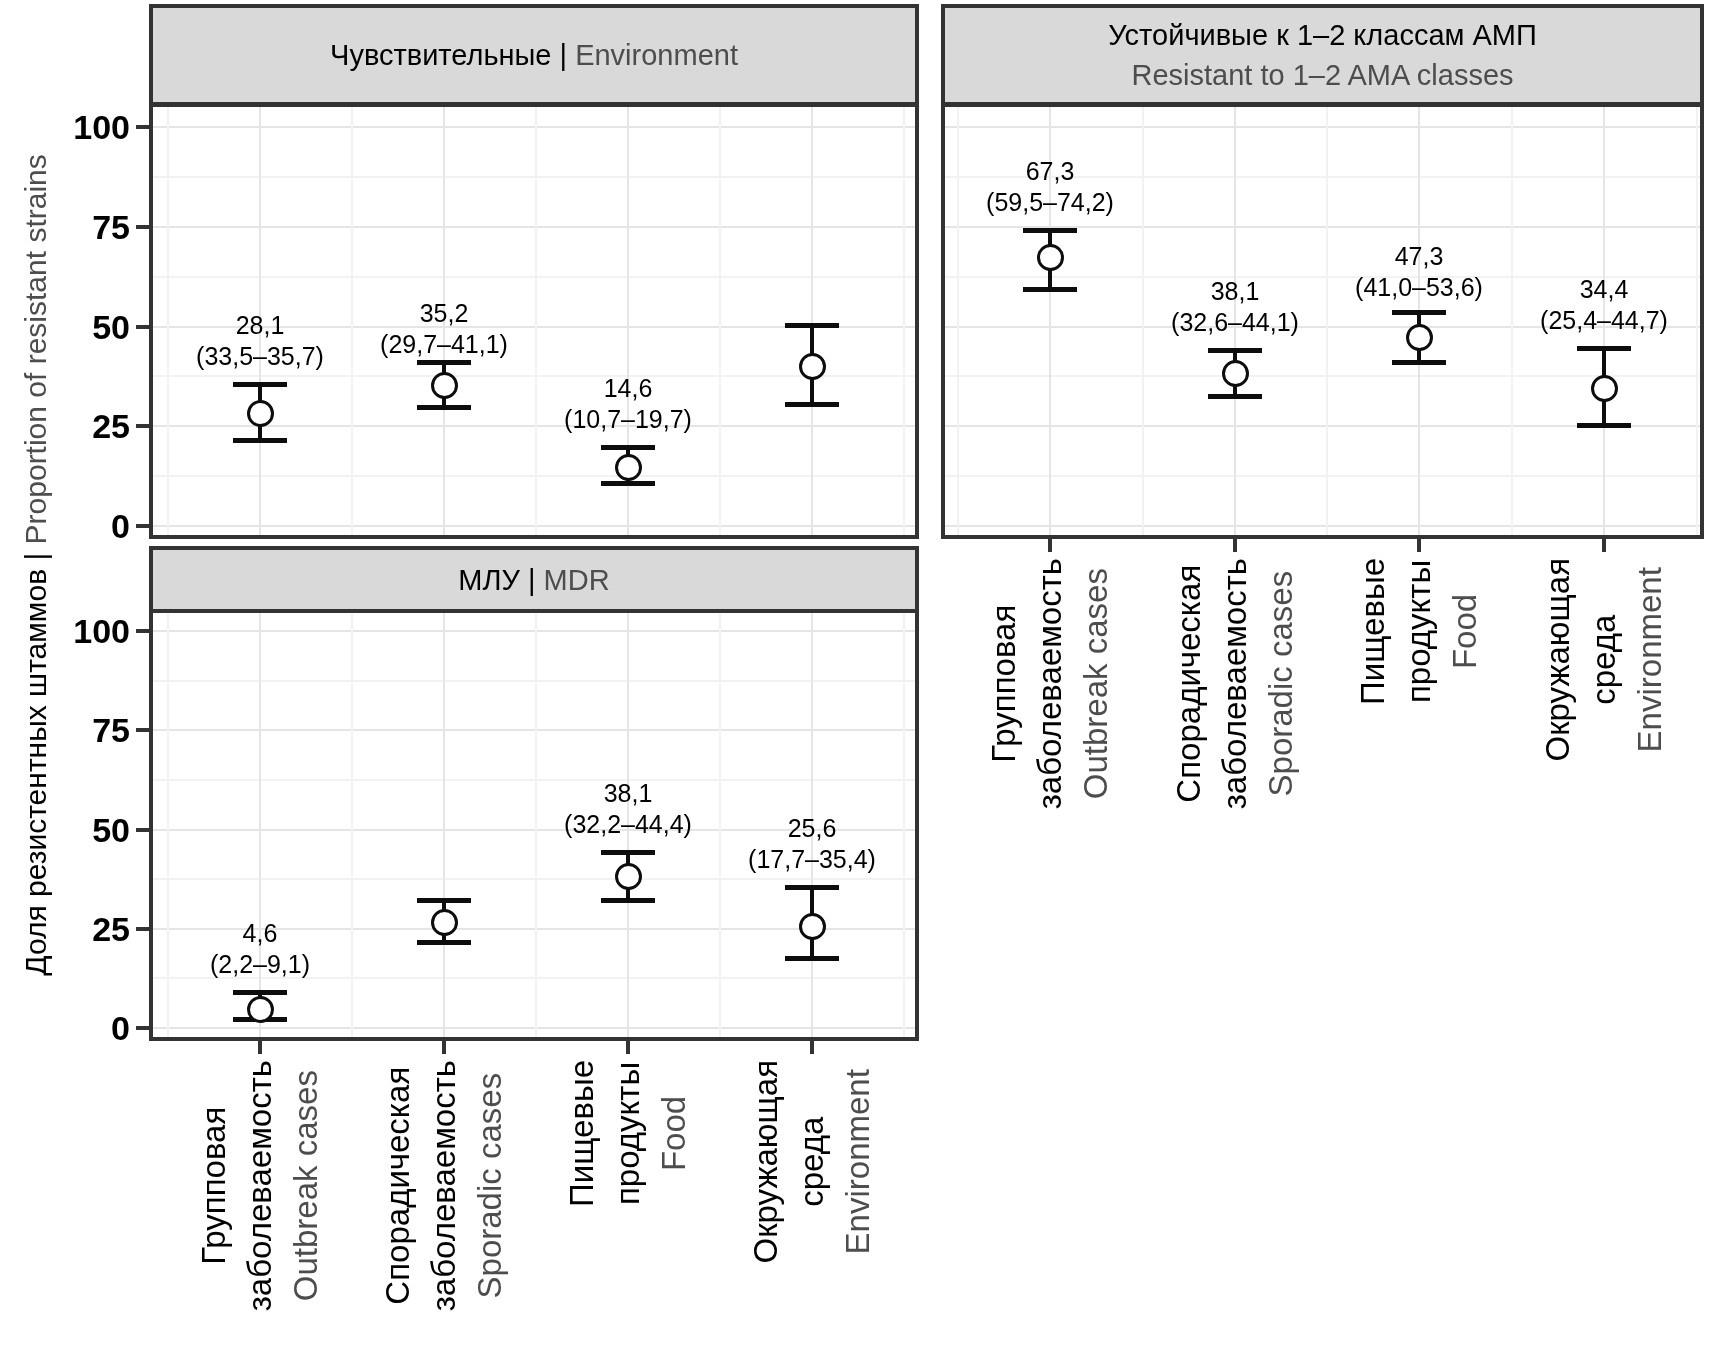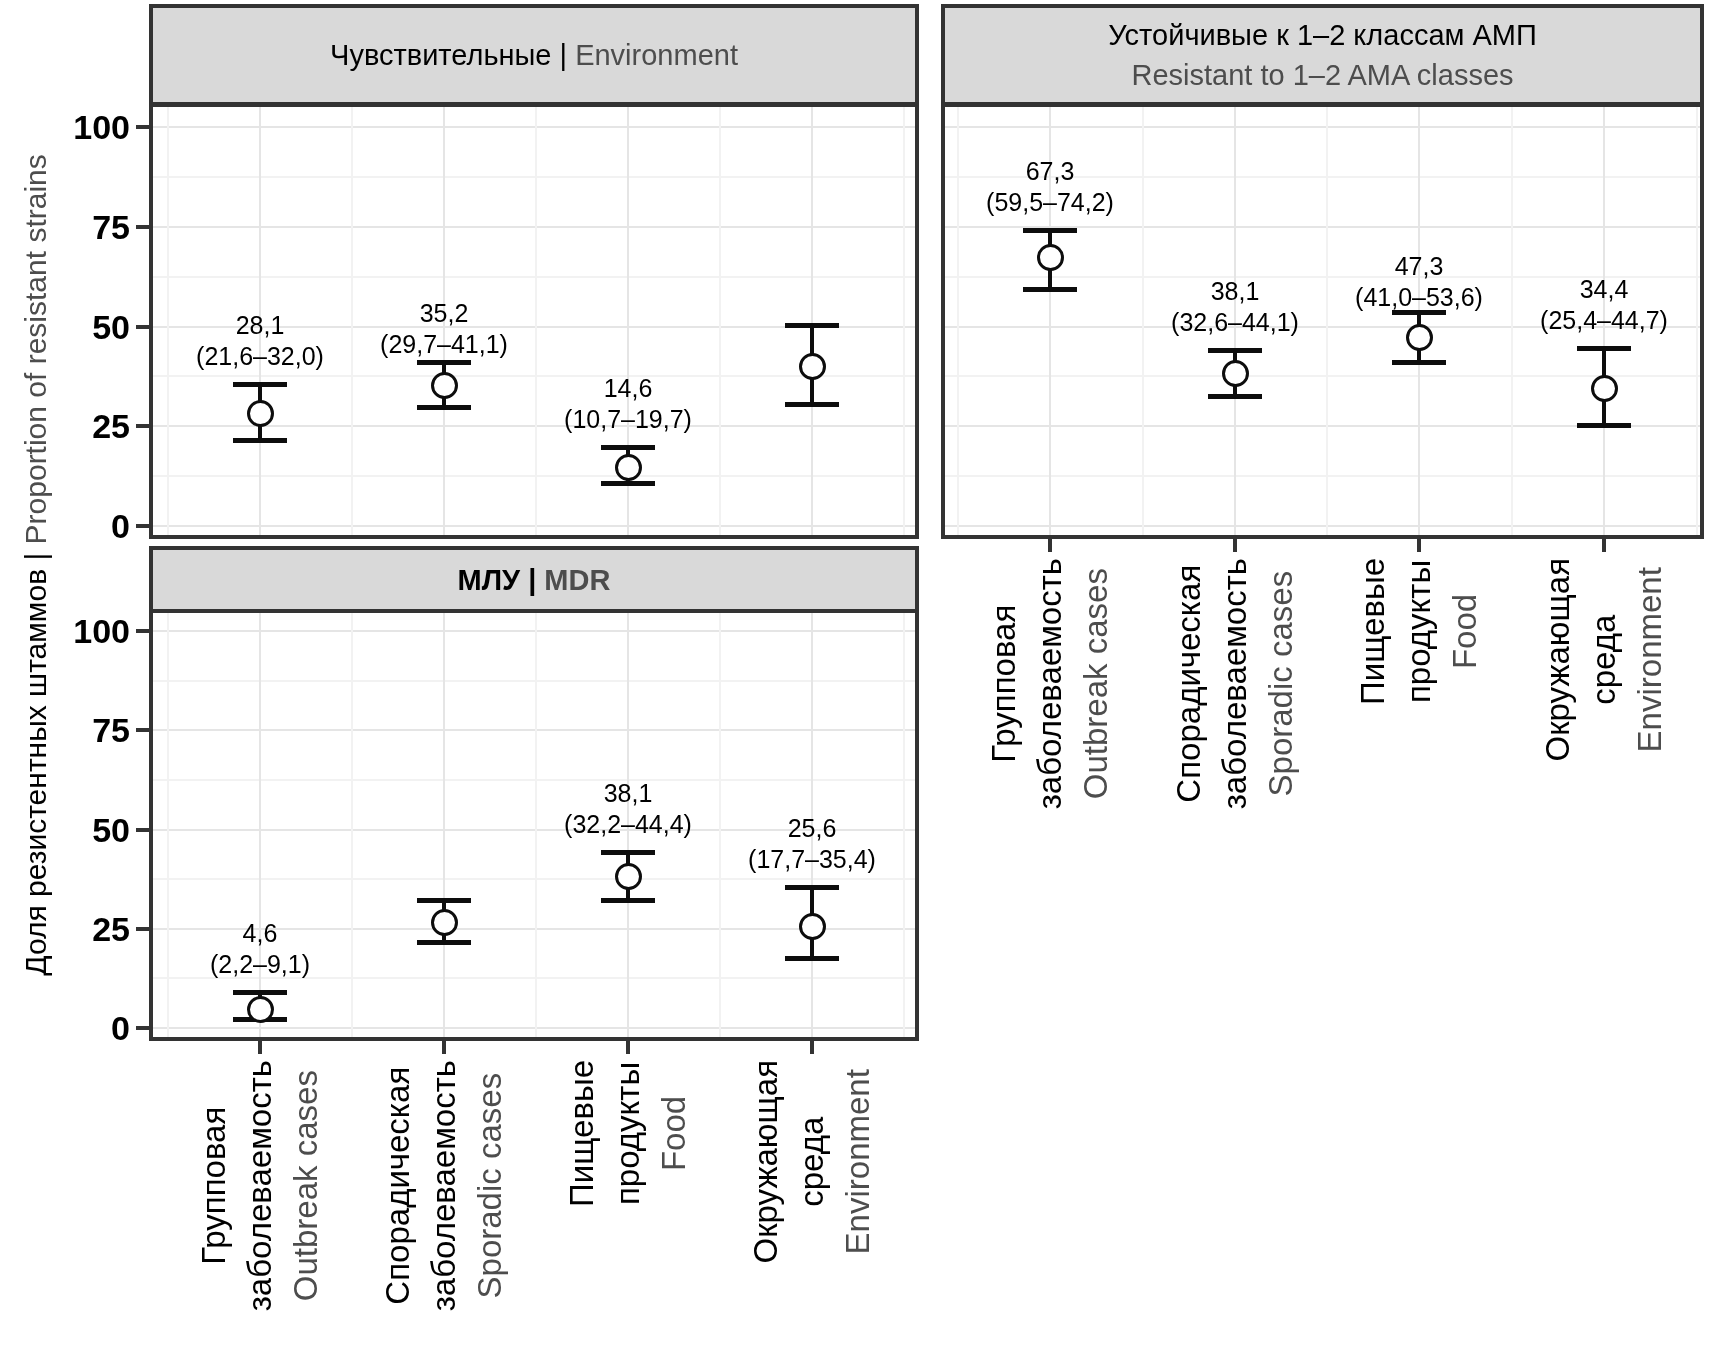--- a/index.html
+++ b/index.html
@@ -66,21 +66,21 @@
       <div class="gridv g-major" style="left: 106px;"></div>
       <div class="gridv g-major" style="left: 290px;"></div>
       <div class="gridv g-major" style="left: 474px;"></div>
       <div class="gridv g-major" style="left: 658px;"></div>
       <div class="eb-stem" style="left: 105px; top: 276.557px; height: 56.259px;"></div>
       <div class="eb-cap" style="left: 80px; top: 274.557px;"></div>
       <div class="eb-cap" style="left: 80px; top: 330.816px;"></div>
       <div class="pt" style="left: 93.5px; top: 293.381px;"></div>
       <div class="dlab" style="left: -63px; top: 202.557px;">
         <div>28,1</div>
-        <div>(21,6–32,0)</div>
+        <div>(33,5–35,7)</div>
       </div>
       <div class="eb-stem" style="left: 289px; top: 255.011px; height: 45.486px;"></div>
       <div class="eb-cap" style="left: 264px; top: 253.011px;"></div>
       <div class="eb-cap" style="left: 264px; top: 298.497px;"></div>
       <div class="pt" style="left: 277.5px; top: 265.052px;"></div>
       <div class="dlab" style="left: 121px; top: 191px;">
         <div>35,2</div>
         <div>(29,7–41,1)</div>
       </div>
       <div class="eb-stem" style="left: 473px; top: 340.397px; height: 35.91px;"></div>
@@ -142,21 +142,21 @@
       <div class="eb-cap" style="left: 263px; top: 286.926px;"></div>
       <div class="pt" style="left: 276.5px; top: 253.481px;"></div>
       <div class="dlab" style="left: 120px; top: 169.041px;">
         <div>38,1</div>
         <div>(32,6–44,1)</div>
       </div>
       <div class="eb-stem" style="left: 472px; top: 205.136px; height: 50.274px;"></div>
       <div class="eb-cap" style="left: 447px; top: 203.136px;"></div>
       <div class="eb-cap" style="left: 447px; top: 253.41px;"></div>
       <div class="pt" style="left: 460.5px; top: 216.773px;"></div>
-      <div class="dlab" style="left: 304px; top: 144px;">
+      <div class="dlab" style="left: 304px; top: 134px;">
         <div>47,3</div>
         <div>(41,0–53,6)</div>
       </div>
       <div class="eb-stem" style="left: 657px; top: 240.647px; height: 77.007px;"></div>
       <div class="eb-cap" style="left: 632px; top: 238.647px;"></div>
       <div class="eb-cap" style="left: 632px; top: 315.654px;"></div>
       <div class="pt" style="left: 645.5px; top: 268.244px;"></div>
       <div class="dlab" style="left: 489px; top: 166.647px;">
         <div>34,4</div>
         <div>(25,4–44,7)</div>
@@ -187,21 +187,21 @@
       </div>
     </div>
     <div class="xtick-mark" style="left: 1602px; top: 539px;"></div>
     <div class="xcat-anchor" style="left: 1604px; top: 558px;">
       <div class="xcat">
         <div class="xru">Окружающая</div>
         <div class="xru">среда</div>
         <div class="xen">Environment</div>
       </div>
     </div>
-    <div class="strip" style="left: 149px; top: 546px; width: 770px; height: 67px; font-weight: bold;">
+    <div class="strip" style="left: 149px; top: 546px; width: 770px; height: 67px;">
       <div class="strip-line"><span class="ru">МЛУ</span><span class="sep"> | </span><span class="en">MDR</span></div>
     </div>
     <div class="plot" style="left: 149px; top: 609px; width: 770px; height: 432px;">
       <div class="gridh g-minor" style="top: 364.375px;"></div>
       <div class="gridh g-minor" style="top: 265.125px;"></div>
       <div class="gridh g-minor" style="top: 165.875px;"></div>
       <div class="gridh g-minor" style="top: 66.625px;"></div>
       <div class="gridh g-major" style="top: 414px;"></div>
       <div class="gridh g-major" style="top: 314.75px;"></div>
       <div class="gridh g-major" style="top: 215.5px;"></div>

